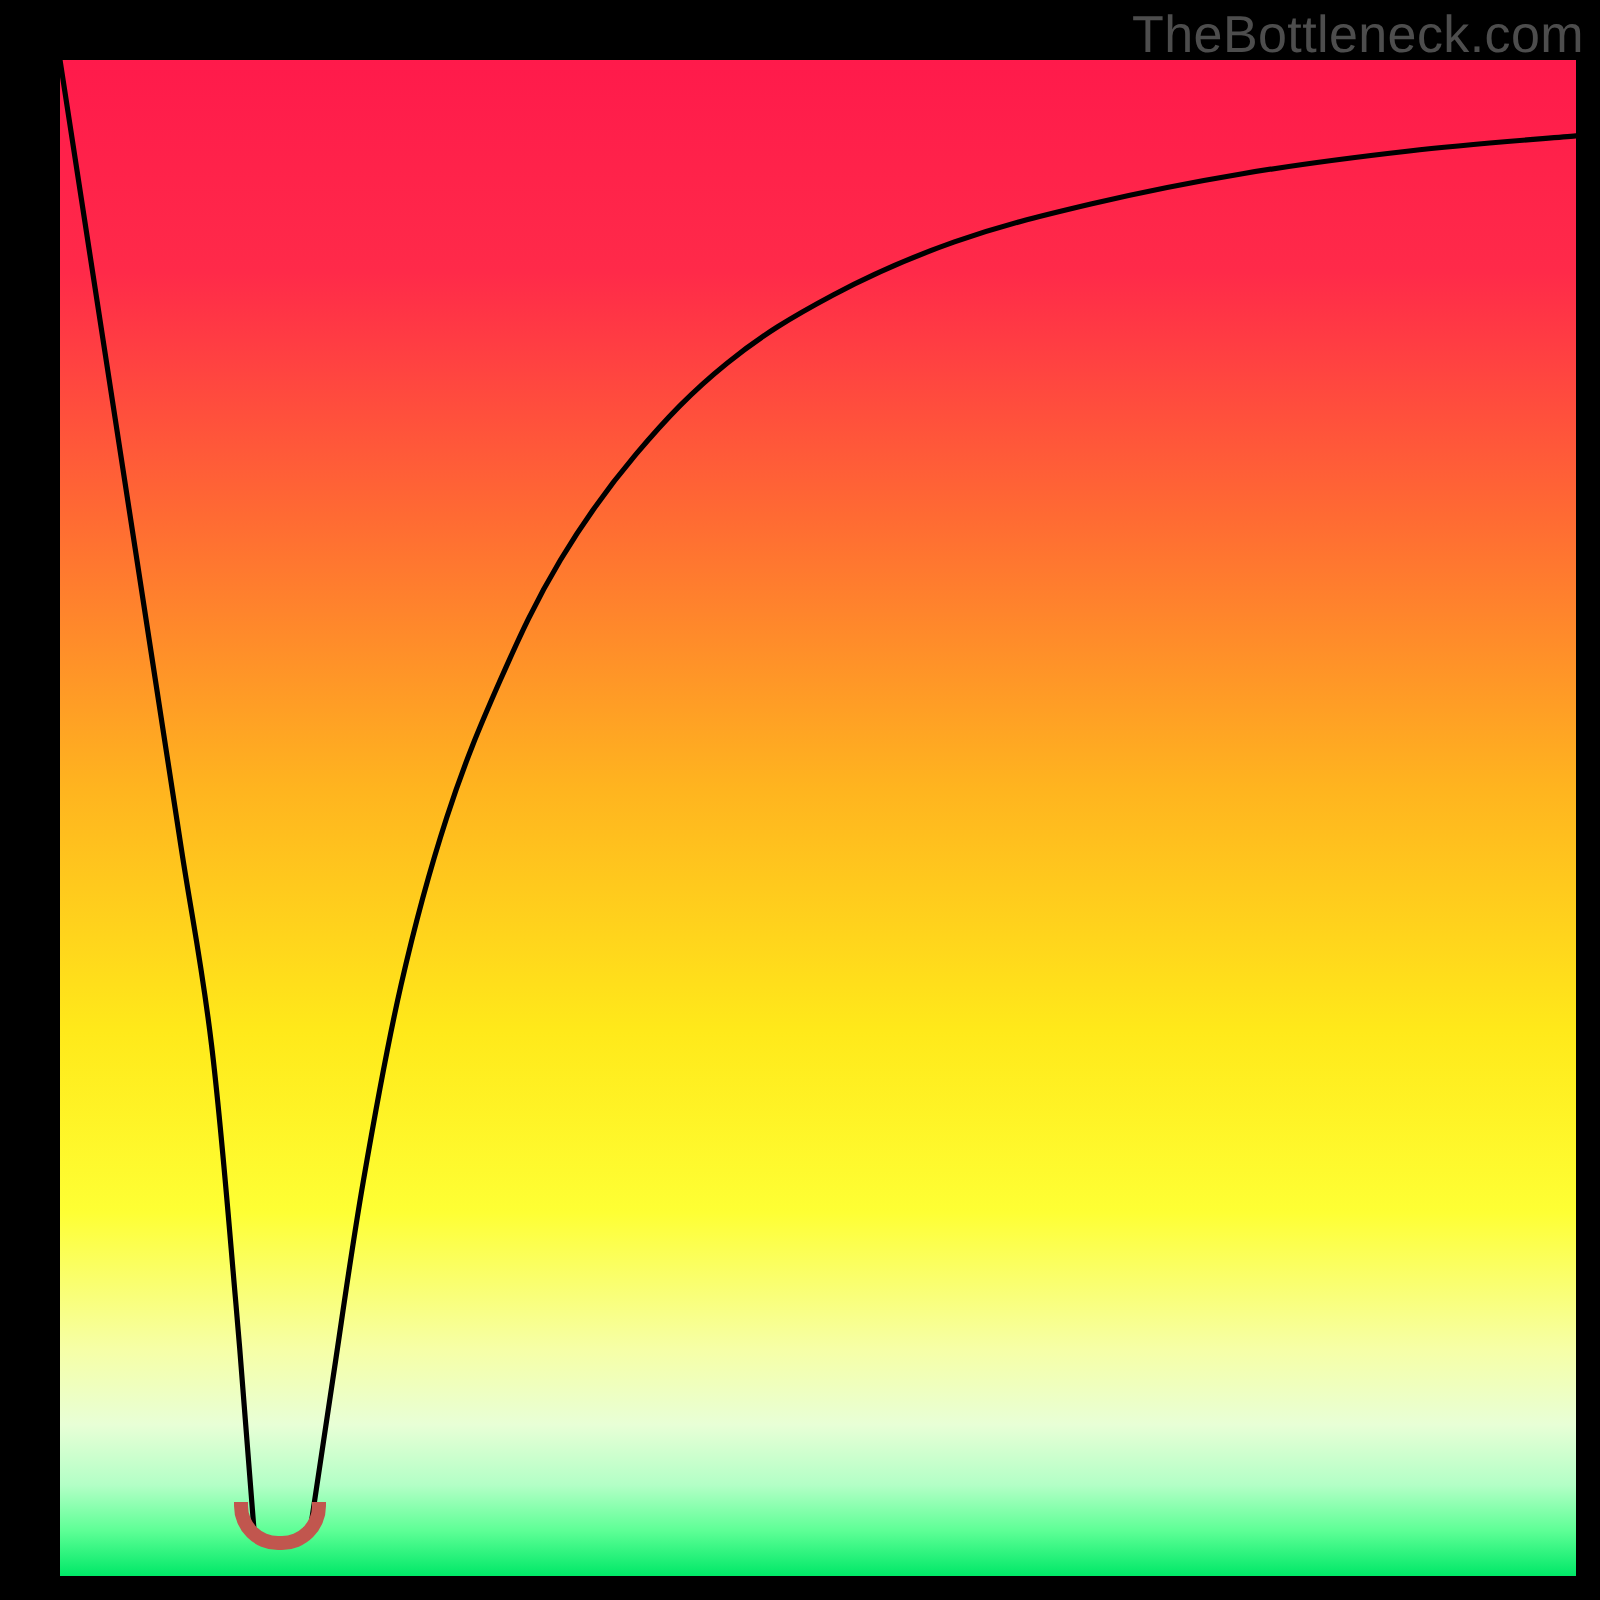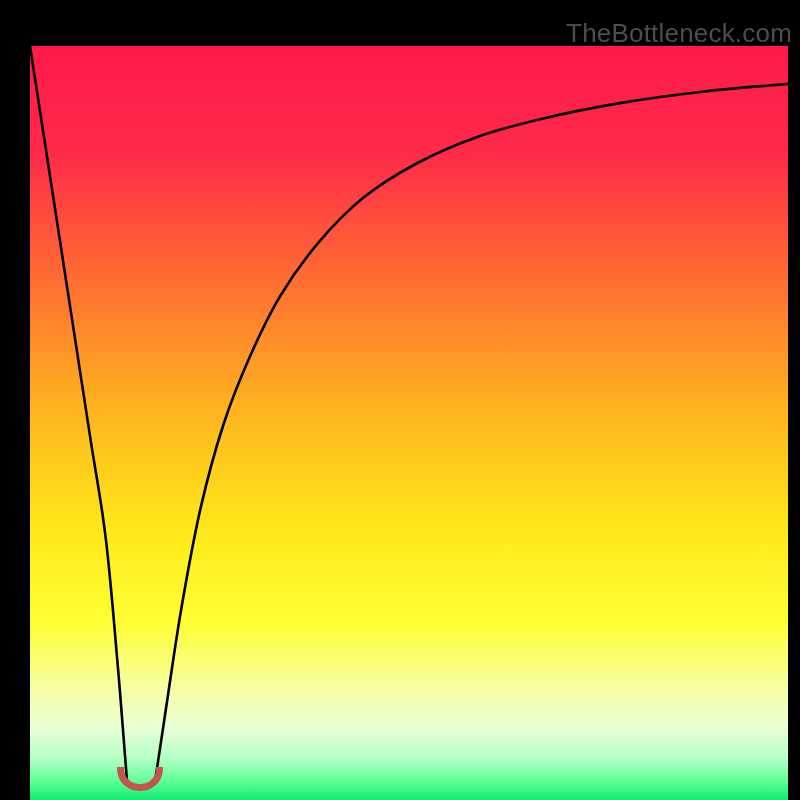--- a/index.html
+++ b/index.html
@@ -5,21 +5,21 @@
   html, body {
     margin: 0;
     padding: 0;
     width: 800px;
     height: 800px;
     background: #000;
     font-family: Arial, Helvetica, sans-serif;
   }
   .frame {
     position: absolute;
-    top: 16px;
+    top: 0;
     left: 0;
     width: 800px;
     height: 579px;
     background: #000;
   }
   .plot-area {
     position: absolute;
     background: #000;
     overflow: hidden;
   }

